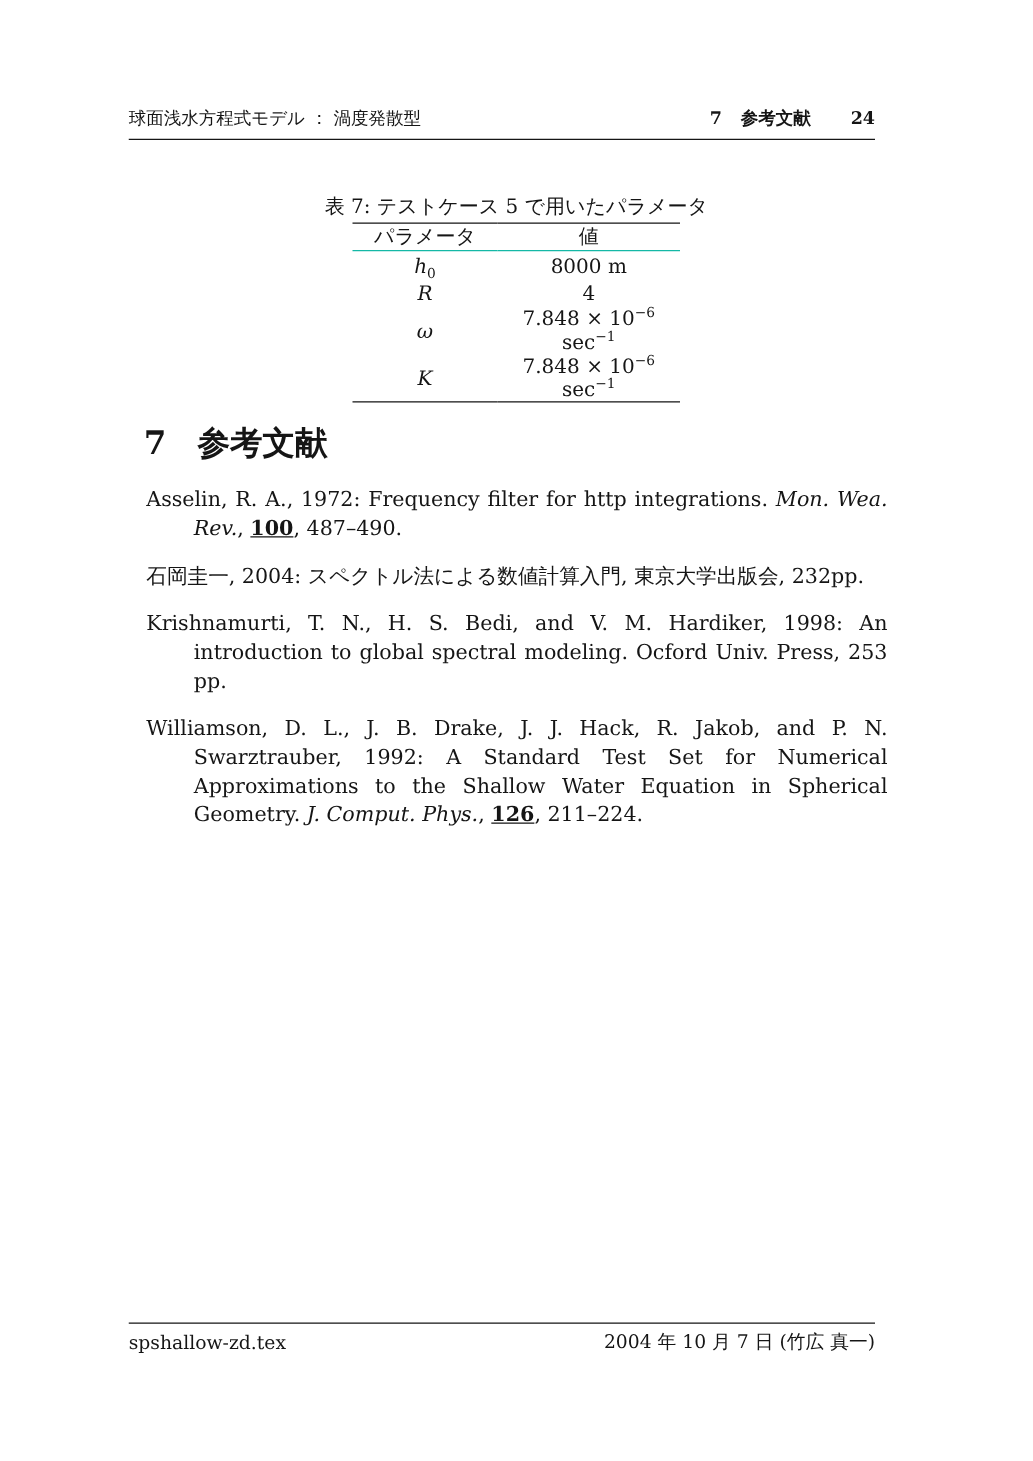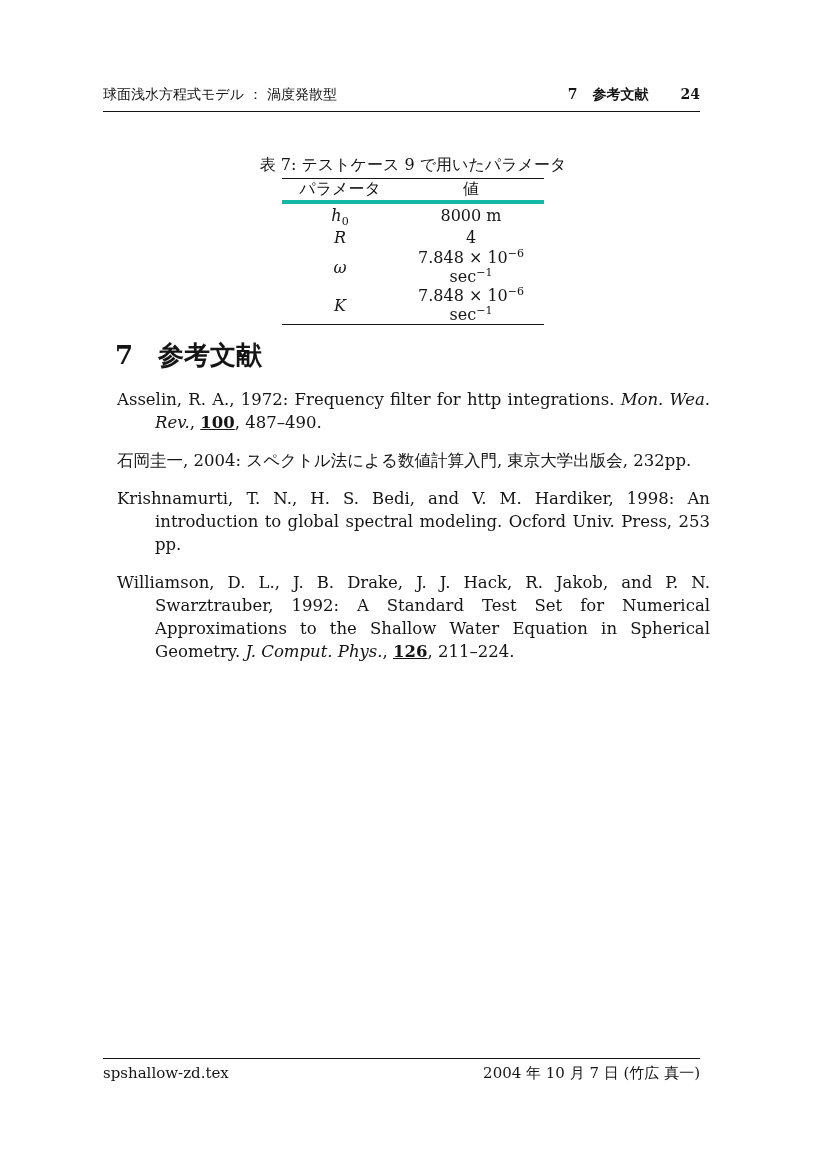--- a/index.html
+++ b/index.html
@@ -43,21 +43,21 @@
   table.params {
     border-collapse: collapse;
     font-size: 16px;
     border-top: 1px solid #151515;
     border-bottom: 1px solid #151515;
   }
   table.params th, table.params td {
     padding: 0 4px; height: 22px; text-align: center;
     font-weight: normal; vertical-align: middle;
   }
-  table.params thead th { border-bottom: 4px solid #14b8a6; height: 21px; }
+  table.params thead th { border-bottom: 1px solid #14b8a6; height: 21px; }
   table.params .c-param { width: 108px; }
   table.params .c-value { width: 138px; }
   sup, sub { font-size: 11px; line-height: 0; }
   .it { font-style: italic; }
   .bd { font-weight: bold; text-decoration: underline; }
 
   
   .section-heading {
     position: absolute; top: 326px; left: 103px;
     margin: 12px; font-size: 26px; font-weight: bold; line-height: 34px;
@@ -73,39 +73,39 @@
   .ref {
     margin: 0 0 15px 0;
     padding-left: 38px; text-indent: -38px;
     text-align: justify;
   }
 
   
   .footer-rule { top: 1058px; }
   .footer {
     position: absolute; top: 1064px; left: 103px; width: 597px;
-    display: flex; justify-content: space-between; align-items: flex-start;
+    display: flex; justify-content: space-between; align-items: center;
     font-size: 15px; white-space: nowrap;
   }
 </style>
 </head>
 <body>
 
 <div class="page">
 
   <div class="header">
     <span>球面浅水方程式モデル ： 渦度発散型</span>
     <span class="header-right">
       <span class="sec-num">7</span><span>参考文献</span><span class="pg-num">24</span>
     </span>
   </div>
   <div class="rule header-rule"></div>
 
   <figure class="table-wrap" style="margin:0">
-    <figcaption class="table-caption">表 7: テストケース 9 で用いたパラメータ</figcaption>
+    <figcaption class="table-caption">表 7: テストケース 5 で用いたパラメータ</figcaption>
     <table class="params">
       <thead>
         <tr>
           <th class="c-param">パラメータ</th>
           <th class="c-value">値</th>
         </tr>
       </thead>
       <tbody id="param-tbody">
           <tr>
             <td class="c-param"><span class="it">h</span><sub>0</sub></td>

